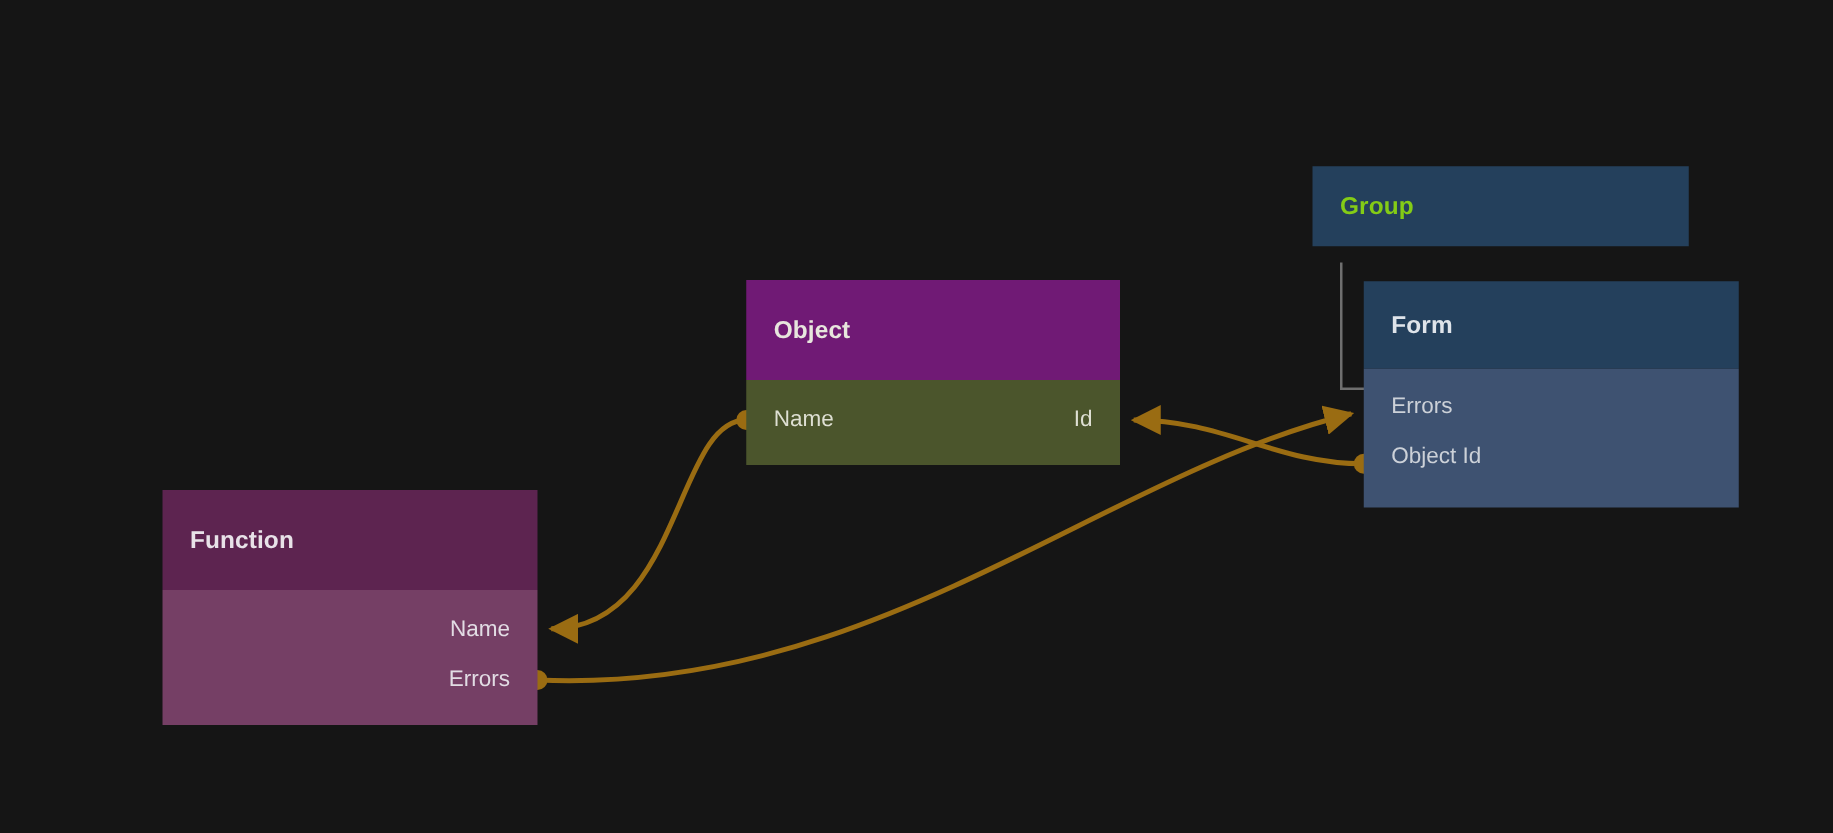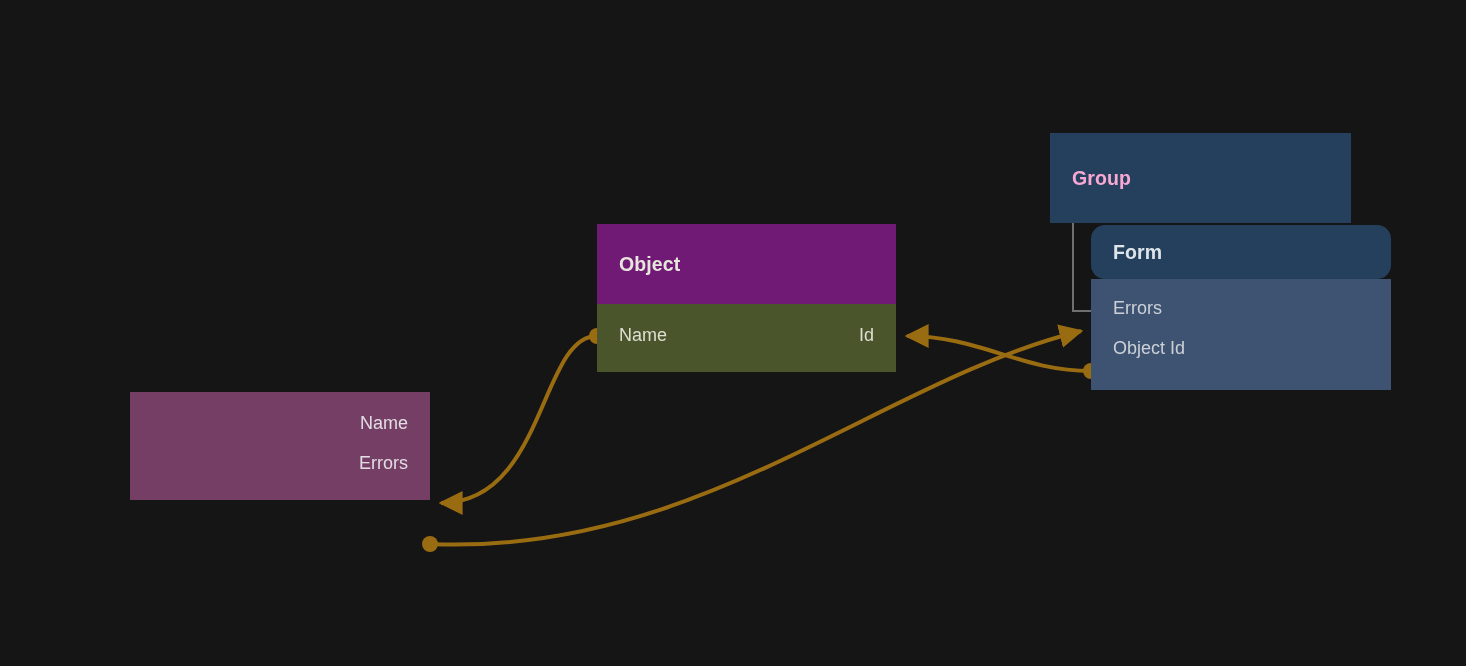--- a/index.html
+++ b/index.html
@@ -57,37 +57,36 @@
 
   
   #node-group {
     left: 1050px;
     top: 133px;
     width: 301px;
     height: 70px;
   }
   #node-group .node-header {
     width: 100%;
-    height: 90px;
+    height: 64px;
     background: #24405c;
-    color: #f9a8d4;
+    color: #84cc16;
   }
 
   
   #node-form {
     left: 1091px;
     top: 225px;
     width: 300px;
     height: 181px;
   }
   #node-form .node-header {
-    height: 54px;
+    height: 70px;
     background: #24405c;
     color: #dfe4ea;
-    border-radius: 14px;
   }
   #node-form .node-body {
     height: 111px;
     background: #3e5271;
     padding-top: 9px;
   }
   #node-form .field-row { color: #ccd1d8; }
 
   
   #node-object {
@@ -192,20 +191,23 @@
     <div class="node-body">
       <div class="field-row">
         <span class="field-left">Name</span>
         <span class="field-spacer"></span>
         <span class="field-right">Id</span>
       </div>
     </div>
   </div>
 
   <div class="node" id="node-function">
+    <div class="node-header">
+      <span>Function</span>
+    </div>
     <div class="node-body">
       <div class="field-row row-right-align">
         <span class="field-right">Name</span>
       </div>
       <div class="field-row row-right-align">
         <span class="field-right">Errors</span>
       </div>
     </div>
   </div>
 

